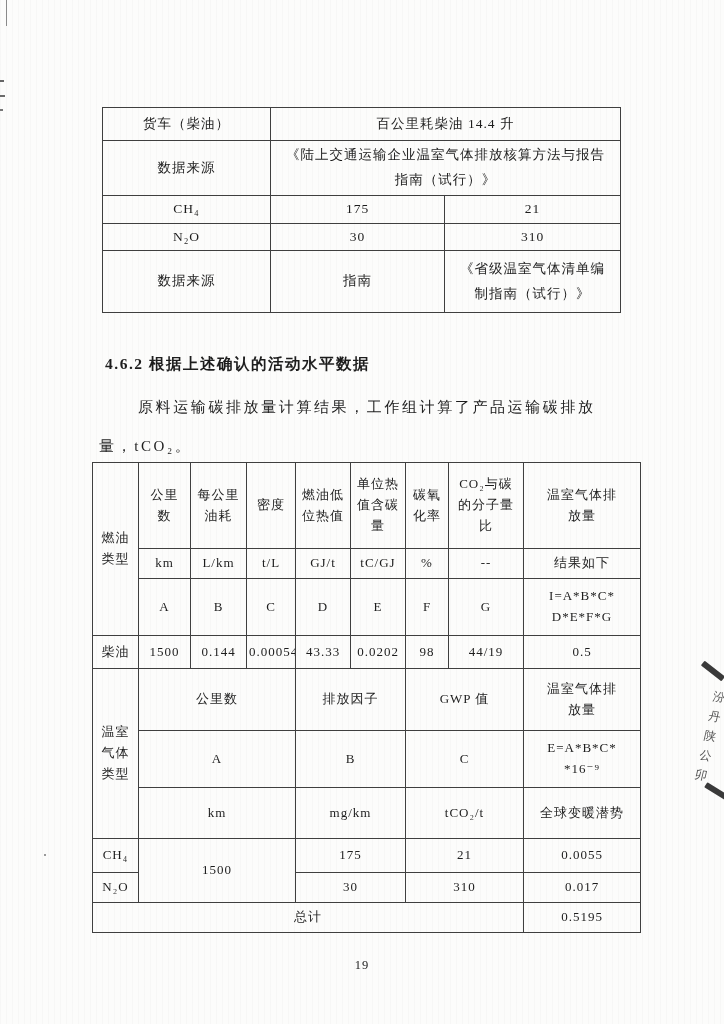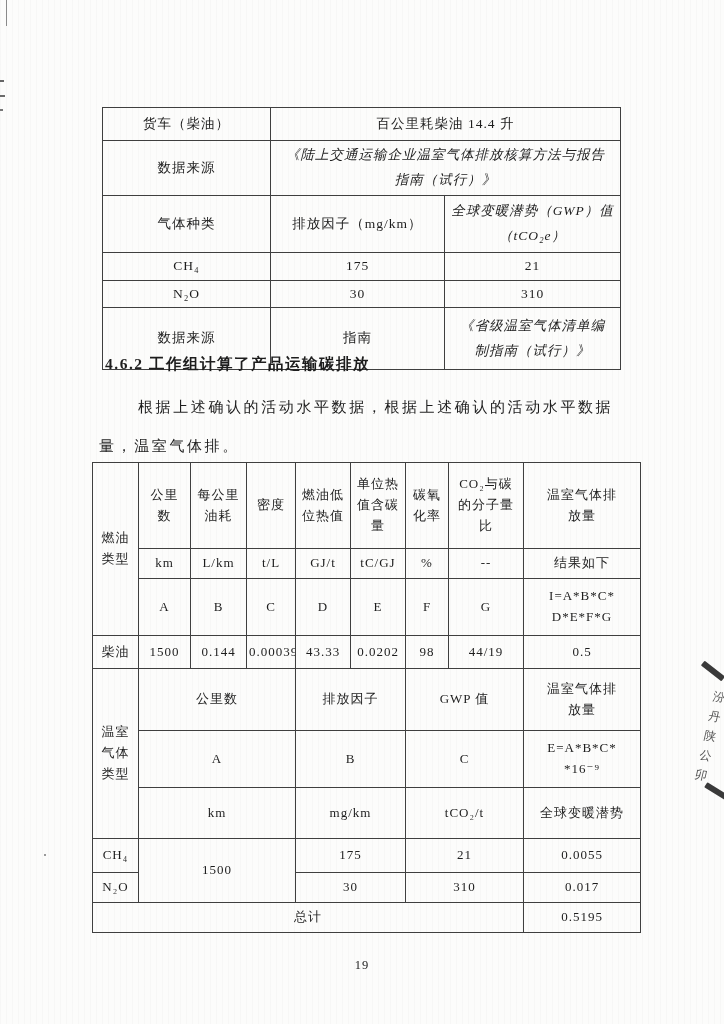--- a/index.html
+++ b/index.html
@@ -18,21 +18,21 @@
   td{
     border:1px solid #3f3f3f;
     text-align:center;vertical-align:middle;
     white-space:pre-line;
     font-size:13.5px;line-height:1.8;letter-spacing:1px;
     padding:0 2px;overflow:hidden;
   }
   #table1{left:102px;top:85px;width:518px;margin-top:22px;}
   #table2{left:92px;top:462px;width:548px;}
   #table2 td{font-size:13px;line-height:1.6;}
-  .tall{line-height:1.85;font-style:italic;}
+  .tall{line-height:1.85;}
   .hdr{line-height:1.65;}
   .heading{
     position:absolute;left:105px;top:354px;
     font-size:15.5px;font-weight:bold;letter-spacing:1.5px;
   }
   .para-line{position:absolute;font-size:15px;letter-spacing:2.6px;white-space:nowrap;}
   .para-line.l1{left:138px;top:398px;}
   .para-line.l2{left:99px;top:437px;}
   .page-number{position:absolute;left:0;right:0;top:958px;text-align:center;font-size:12.5px;letter-spacing:1px;}
   
@@ -73,49 +73,43 @@
     <tbody>
         <tr style="height:33px">
       <td>货车（柴油）</td>
       <td colspan="2">百公里耗柴油 14.4 升</td>
     </tr>
     <tr style="height:55px">
       <td>数据来源</td>
       <td colspan="2" class="tall">《陆上交通运输企业温室气体排放核算方法与报告
 指南（试行）》</td>
     </tr>
-    <tr style="height:57px">
-      <td>气体种类</td>
-      <td>排放因子（mg/km）</td>
-      <td class="tall">全球变暖潜势（GWP）值
-（tCO₂e）</td>
-    </tr>
     <tr style="height:28px">
       <td>CH₄</td>
       <td>175</td>
       <td>21</td>
     </tr>
     <tr style="height:27px">
       <td>N₂O</td>
       <td>30</td>
       <td>310</td>
     </tr>
     <tr style="height:62px">
       <td>数据来源</td>
       <td>指南</td>
       <td class="tall">《省级温室气体清单编
 制指南（试行）》</td>
     </tr>
   </tbody>
     </table>
 
-  <div class="heading">4.6.2 工作组计算了产品运输碳排放</div>
-
-  <div class="para-line l1">根据上述确认的活动水平数据，根据上述确认的活动水平数据</div>
-  <div class="para-line l2">量，温室气体排。</div>
+  <div class="heading">4.6.2 根据上述确认的活动水平数据</div>
+
+  <div class="para-line l1">原料运输碳排放量计算结果，工作组计算了产品运输碳排放</div>
+  <div class="para-line l2">量，tCO₂。</div>
 
   <table id="table2">
     <colgroup>
       <col style="width:46px">
         <col style="width:52px">
         <col style="width:56px">
         <col style="width:49px">
       <col style="width:55px">
         <col style="width:55px">
         <col style="width:43px">
@@ -163,21 +157,21 @@
       <td>E</td>
       <td>F</td>
       <td>G</td>
       <td>I=A*B*C*
 D*E*F*G</td>
     </tr>
     <tr style="height:33px">
       <td>柴油</td>
       <td>1500</td>
       <td>0.144</td>
-      <td>0.00039</td>
+      <td>0.00054</td>
       <td>43.33</td>
       <td>0.0202</td>
       <td>98</td>
       <td>44/19</td>
       <td>0.5</td>
     </tr>
 
     <tr style="height:62px">
       <td rowspan="3" class="hdr">温室
 气体

